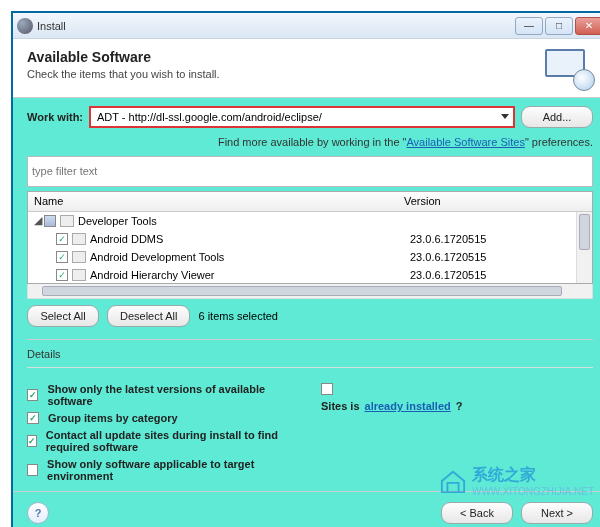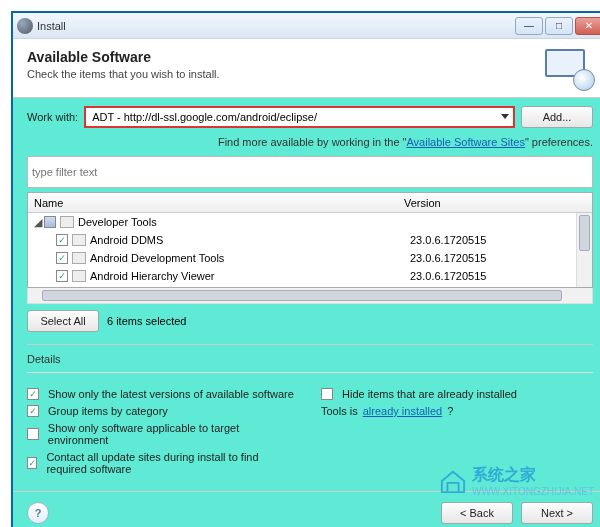--- a/index.html
+++ b/index.html
@@ -13,24 +13,24 @@
 .winbtn.close { background: linear-gradient(#e9a099,#d15f53); border-color: #b05048; color: #fff; }
 .header { background: #fff; padding: 10px 14px 8px; display: flex; border-bottom: 1px solid #ccc; }
 .header-left { flex: 1; }
 .header h1 { font-size: 14px; font-weight: bold; color: #222; margin-bottom: 3px; }
 .header p { color: #444; }
 .header-icon { width: 48px; height: 40px; position: relative; }
 .header-icon .screen { width: 40px; height: 28px; border: 2px solid #5a7ca8; border-radius: 2px; background: #e9f2fb; }
 .header-icon .disc { position: absolute; right: -2px; bottom: -2px; width: 22px; height: 22px; border-radius: 50%; background: radial-gradient(circle at 8px 8px, #fff, #aaccee); border: 1px solid #789; }
 .content { padding: 8px 14px 4px; flex: 1; overflow: hidden; display: flex; flex-direction: column; }
 .row { display: flex; align-items: center; gap: 6px; margin-bottom: 4px; }
-.label { color: #222; }
+.label { color: #222; font-weight: bold; }
 .combo { flex: 1; border: 2px solid #d33; height: 22px; display: flex; align-items: center; padding: 0 6px; background: #fff; position: relative; }
 .combo .arrow { position: absolute; right: 4px; top: 6px; border-left: 4px solid transparent; border-right: 4px solid transparent; border-top: 5px solid #333; }
-.btn { min-width: 72px; height: 22px; border: 1px solid #9aa; border-radius: 3px; background: linear-gradient(#fdfdfd,#e7e7e7); padding: 0 12px; color: #222; display: inline-flex; align-items: center; justify-content: center; }
+.btn { min-width: 72px; height: 22px; border: 1px solid #9aa; border-radius: 9px; background: linear-gradient(#fdfdfd,#e7e7e7); padding: 0 12px; color: #222; display: inline-flex; align-items: center; justify-content: center; }
 .helptext { text-align: right; color: #333; margin: 4px 0 8px; }
 .helptext a { color: #1a5fb4; text-decoration: underline; }
 .filter { width: 100%; height: 32px; border: 1px solid #bbb; padding: 0 4px; color: #888; background: #fff; margin-bottom: 4px; }
 .tree-wrap { border: 1px solid #aaa; background: #fff; height: 96px; overflow: hidden; position: relative; }
 .tree-head { display: flex; background: linear-gradient(#fdfdfd,#eee); border-bottom: 1px solid #ccc; height: 20px; align-items: center; }
 .tree-head .col { padding: 0 6px; }
 .col-name { width: 370px; }
 .col-ver { flex: 1; }
 .tree-body { overflow: hidden; }
 .tree-row { display: flex; align-items: center; height: 18px; padding-left: 6px; }
@@ -42,21 +42,21 @@
 .pkgicon::before { content: ""; display: block; width: 12px; height: 10px; background: #eee; border: 1px solid #aaa; }
 .item-name { width: 320px; }
 .scrollbar-v { position: absolute; right: 0; top: 20px; bottom: 0; width: 16px; background: #f1f1f1; border-left: 1px solid #ddd; }
 .scrollbar-v .thumb { position: absolute; left: 2px; right: 2px; top: 2px; height: 36px; background: #cfd6de; border: 1px solid #aab; border-radius: 2px; }
 .scrollbar-h { height: 16px; background: #f1f1f1; border: 1px solid #ddd; border-top: none; margin-bottom: 6px; position: relative; }
 .scrollbar-h .thumb { position: absolute; top: 2px; bottom: 2px; left: 14px; width: 520px; background: #cfd6de; border: 1px solid #aab; border-radius: 2px; }
 .selrow { display: flex; align-items: center; gap: 8px; margin-bottom: 8px; }
 .divider { height: 1px; background: #ccc; margin: 4px 0; }
 .details-label { color: #333; margin: 4px 0 2px; }
 .details-box { height: 6px; border-bottom: 1px solid #ddd; margin-bottom: 10px; }
-.opts { display: flex; gap: 22px; }
+.opts { display: flex; gap: 22px; font-weight: bold; }
 .opts-col { flex: 1; }
 .opt { display: flex; align-items: center; gap: 5px; margin: 5px 0; color: #222; }
 .opt a { color: #1a5fb4; text-decoration: underline; }
 .chk.checked::after { content: "✓"; }
 .footer { border-top: 1px solid #ccc; padding: 10px 14px; display: flex; align-items: center; gap: 8px; }
 .spacer { flex: 1; }
 .help-icon { width: 22px; height: 22px; border: 1px solid #9bc; border-radius: 50%; display: flex; align-items: center; justify-content: center; color: #57a; font-weight: bold; background: linear-gradient(#fff,#e3eefb); }
 .watermark { position: absolute; right: 6px; bottom: 30px; display: flex; align-items: center; gap: 4px; opacity: 0.85; }
 .watermark .logo { width: 30px; height: 26px; }
 .watermark .logo svg { width: 100%; height: 100%; }
@@ -137,53 +137,53 @@
       <div class="scrollbar-v">
           <div class="thumb"></div>
         </div>
     </div>
     <div class="scrollbar-h">
         <div class="thumb"></div>
       </div>
 
     <div class="selrow">
       <button class="btn">Select All</button>
+      <button class="btn">Deselect All</button>
       <span>6 items selected</span>
     </div>
 
     <div class="divider"></div>
     <div class="details-label">Details</div>
     <div class="details-box"></div>
 
     <div class="opts">
       <div class="opts-col">
         <div class="opt">
             <span class="chk checked"></span>
             <span>Show only the latest versions of available software</span>
           </div>
         <div class="opt">
             <span class="chk checked"></span>
             <span>Group items by category</span>
           </div>
         <div class="opt">
+            <span class="chk checked"></span>
+            <span>Contact all update sites during install to find required software</span>
+          </div>
+        <div class="opt">
             <span class="chk"></span>
             <span>Show only software applicable to target environment</span>
           </div>
-        <div class="opt">
-            <span class="chk checked"></span>
-            <span>Contact all update sites during install to find required software</span>
-          </div>
       </div>
       <div class="opts-col">
         <div class="opt">
             <span class="chk"></span>
-            <span>Hide items that are already installed</span>
-          </div>
-        <div class="opt">
-            <span>Tools is </span>
+          </div>
+        <div class="opt">
+            <span>Sites is </span>
             <a href="#">already installed</a>
             <span>?</span>
           </div>
       </div>
     </div>
   </div>
 
   <div class="footer">
     <div class="help-icon">?</div>
     <div class="spacer"></div>

